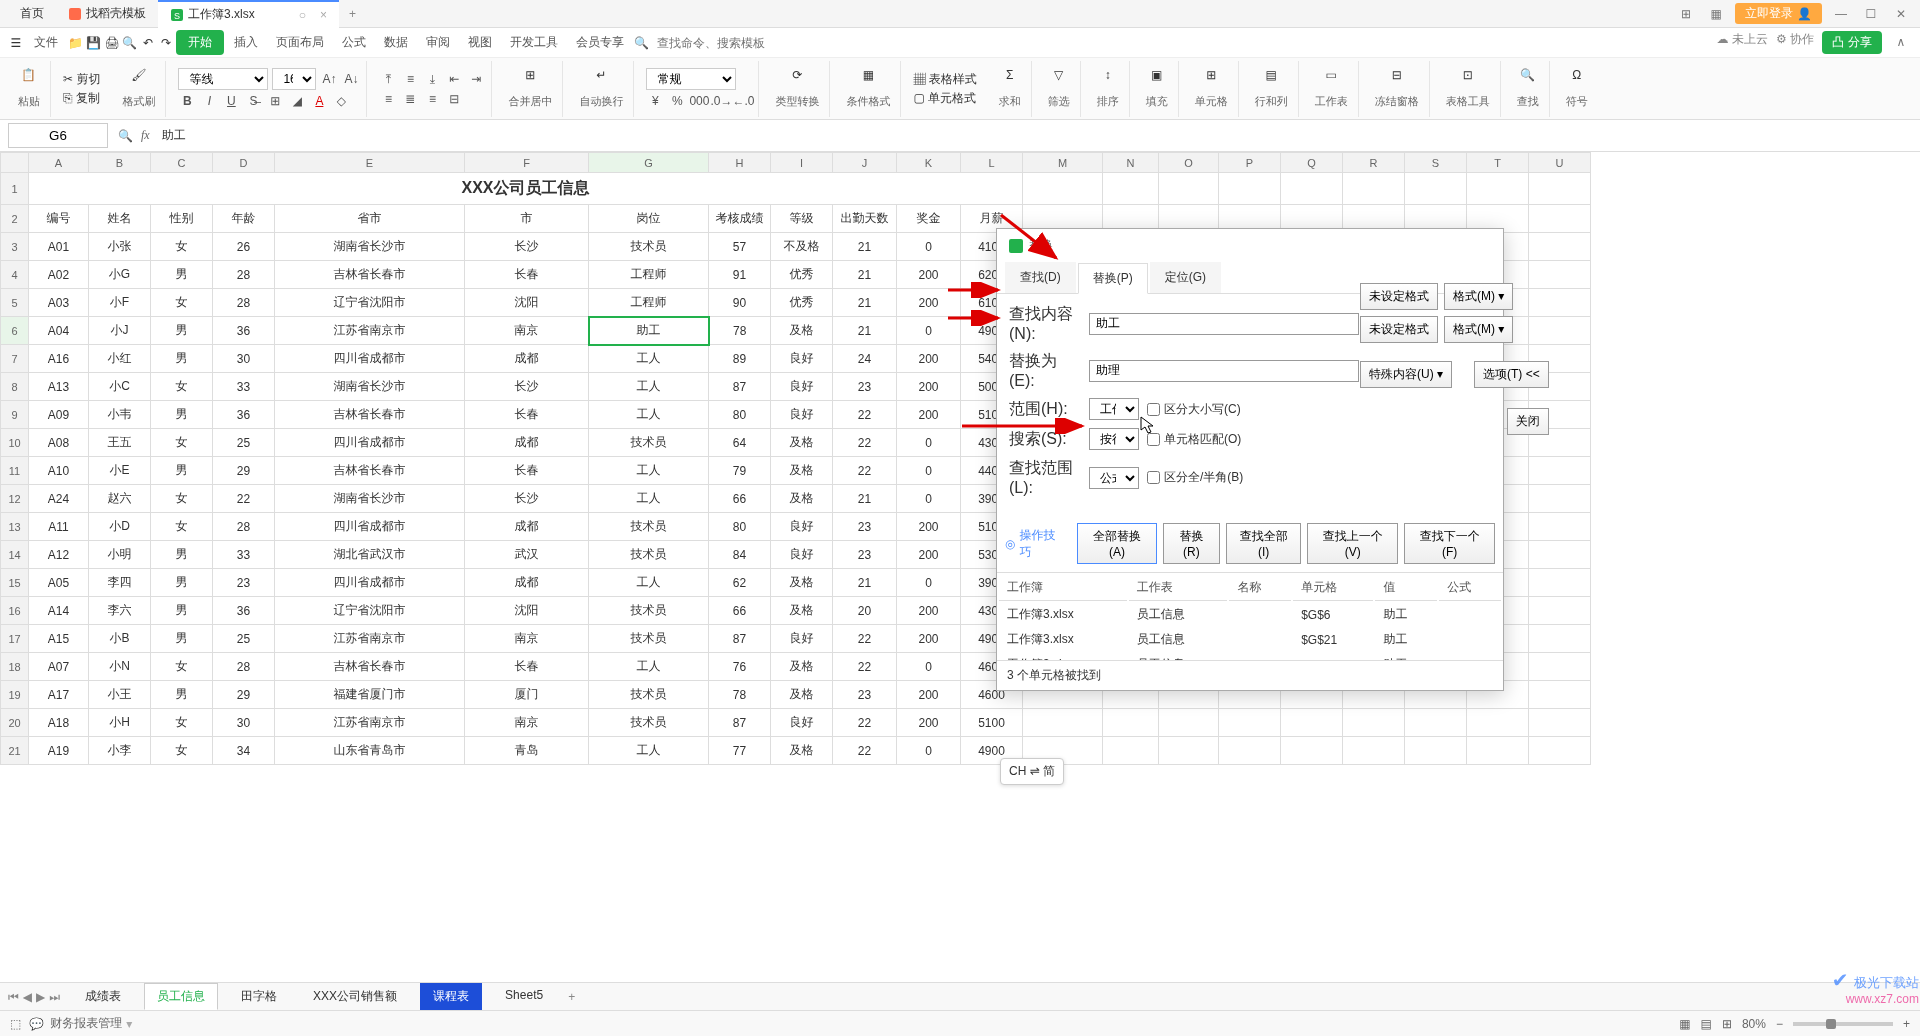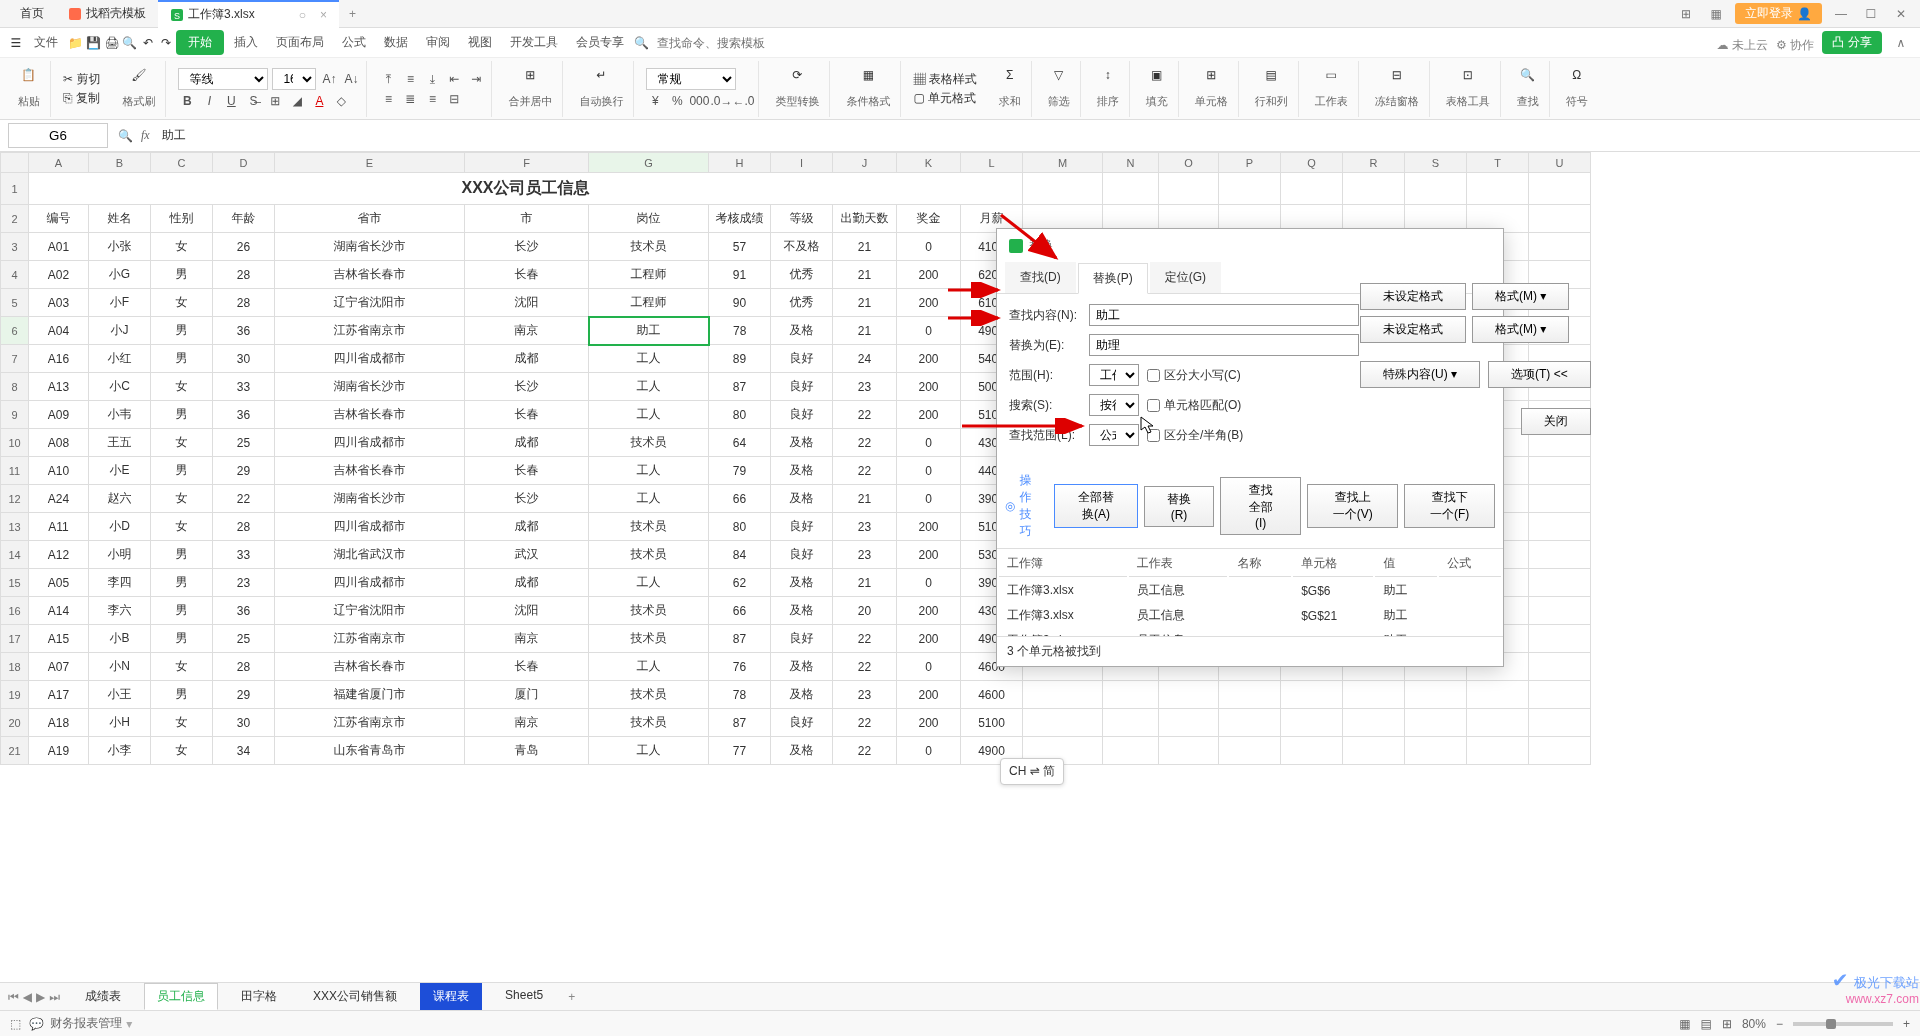--- a/index.html
+++ b/index.html
@@ -13,21 +13,21 @@
 .new-tab { padding: 0 10px; color: #888; }
 .top-right { margin-left: auto; display: flex; gap: 8px; align-items: center; }
 .login-btn { background: #ffa940; color: #fff; padding: 2px 10px; border-radius: 3px; display: flex; align-items: center; gap: 4px; }
 .win-btn { width: 22px; height: 22px; display: flex; align-items: center; justify-content: center; color: #777; }
 
 
 .menu-bar { height: 30px; display: flex; align-items: center; padding: 0 8px; border-bottom: 1px solid #eee; gap: 2px; }
 .menu-item { padding: 4px 8px; color: #555; cursor: pointer; }
 .menu-item.active { background: #22b14c; color: #fff; border-radius: 4px; padding: 4px 12px; }
 .menu-icon { width: 16px; height: 16px; display: inline-flex; align-items: center; justify-content: center; }
-.menu-right { margin-left: auto; display: flex; gap: 8px; align-items: flex-end; }
+.menu-right { margin-left: auto; display: flex; gap: 8px; align-items: flex-start; }
 .share-btn { background: #22b14c; color: #fff; padding: 3px 10px; border-radius: 4px; display: flex; align-items: center; gap: 4px; }
 
 
 .ribbon { height: 62px; border-bottom: 1px solid #ddd; display: flex; align-items: center; padding: 0 8px; gap: 6px; background: #fafafa; }
 .ribbon-group { display: flex; flex-direction: column; align-items: center; padding: 0 6px; border-right: 1px solid #e5e5e5; height: 56px; justify-content: center; gap: 2px; }
 .ribbon-group.no-border { border-right: none; }
 .ribbon-stack { display: flex; flex-direction: column; gap: 2px; }
 .ribbon-row { display: flex; gap: 4px; align-items: center; }
 .ribbon-label { font-size: 11px; color: #666; margin-top: 10px; }
 .ribbon-btn { width: 18px; height: 18px; display: flex; align-items: center; justify-content: center; color: #555; }
@@ -58,24 +58,24 @@
 .col-sel { background: #e8f5e9 !important; }
 
 
 .dialog { position: absolute; top: 228px; left: 996px; width: 508px; background: #fff; border: 1px solid #aaa; box-shadow: 0 4px 20px rgba(0,0,0,0.2); z-index: 100; }
 .dialog-title { padding: 8px 12px; display: flex; align-items: center; gap: 6px; color: #666; cursor: move; }
 .dialog-tabs { display: flex; border-bottom: 1px solid #ddd; padding-left: 8px; }
 .dialog-tab { padding: 6px 14px; cursor: pointer; border: 1px solid transparent; background: #f5f5f5; margin-right: 2px; }
 .dialog-tab.active { background: #fff; border: 1px solid #ddd; border-bottom: 1px solid #fff; position: relative; top: 1px; }
 .dialog-body { padding: 10px 12px; }
 .dialog-row { display: flex; align-items: center; gap: 8px; margin-bottom: 8px; }
-.dialog-label { width: 72px; font-size: 12px; }
+.dialog-label { width: 72px; font-size: 16px; }
 .dialog-select { border: 1px solid #999; padding: 2px 6px; font-size: 12px; background: #fff; }
 .dialog-input { flex: 1; border: 1px solid #999; padding: 3px 6px; font-size: 12px; }
-.dialog-btn { border: 1px solid #999; background: linear-gradient(#fff,#eee); padding: 4px 22px; font-size: 12px; cursor: pointer; }
+.dialog-btn { border: 1px solid #999; background: linear-gradient(#fff,#eee); padding: 4px 8px; font-size: 12px; cursor: pointer; }
 .dialog-btn.primary { border: 1px solid #4a8bff; }
 .checkbox-label { display: flex; align-items: center; gap: 4px; font-size: 12px; }
 .dialog-actions { display: flex; gap: 6px; padding: 8px; align-items: center; }
 .tips-link { color: #4a8bff; display: flex; align-items: center; gap: 4px; }
 .results-table { width: 100%; font-size: 12px; }
 .results-table th { text-align: left; padding: 4px 8px; font-weight: normal; color: #555; border-bottom: 1px solid #ddd; }
 .results-table td { text-align: left; padding: 3px 8px; }
 .results-area { height: 88px; overflow: auto; border-top: 1px solid #ddd; }
 .status-line { padding: 6px 10px; border-top: 1px solid #ddd; font-size: 12px; }
 
@@ -1004,21 +1004,21 @@
 <div style="position:absolute;top:283px;left:1360px;display:flex;flex-direction:column;gap:6px;z-index:101">
   <div style="display:flex;gap:6px">
       <button class="dialog-btn">未设定格式</button>
       <button class="dialog-btn"><span>格式(M)</span> ▾</button>
     </div>
   <div style="display:flex;gap:6px">
       <button class="dialog-btn">未设定格式</button>
       <button class="dialog-btn"><span>格式(M)</span> ▾</button>
     </div>
   <div style="height:6px"></div>
-  <div style="display:flex;gap:8px;justify-content:flex-end">
+  <div style="display:flex;gap:22px;justify-content:flex-end">
       <button class="dialog-btn"><span>特殊内容(U)</span> ▾</button>
       <button class="dialog-btn">选项(T) &lt;&lt;</button>
     </div>
   <div style="height:8px"></div>
   <div style="display:flex;justify-content:flex-end">
       <button class="dialog-btn">关闭</button>
     </div>
 </div>
 
 <svg style="position:absolute;top:416px;left:1140px;z-index:300" width="16" height="20">

